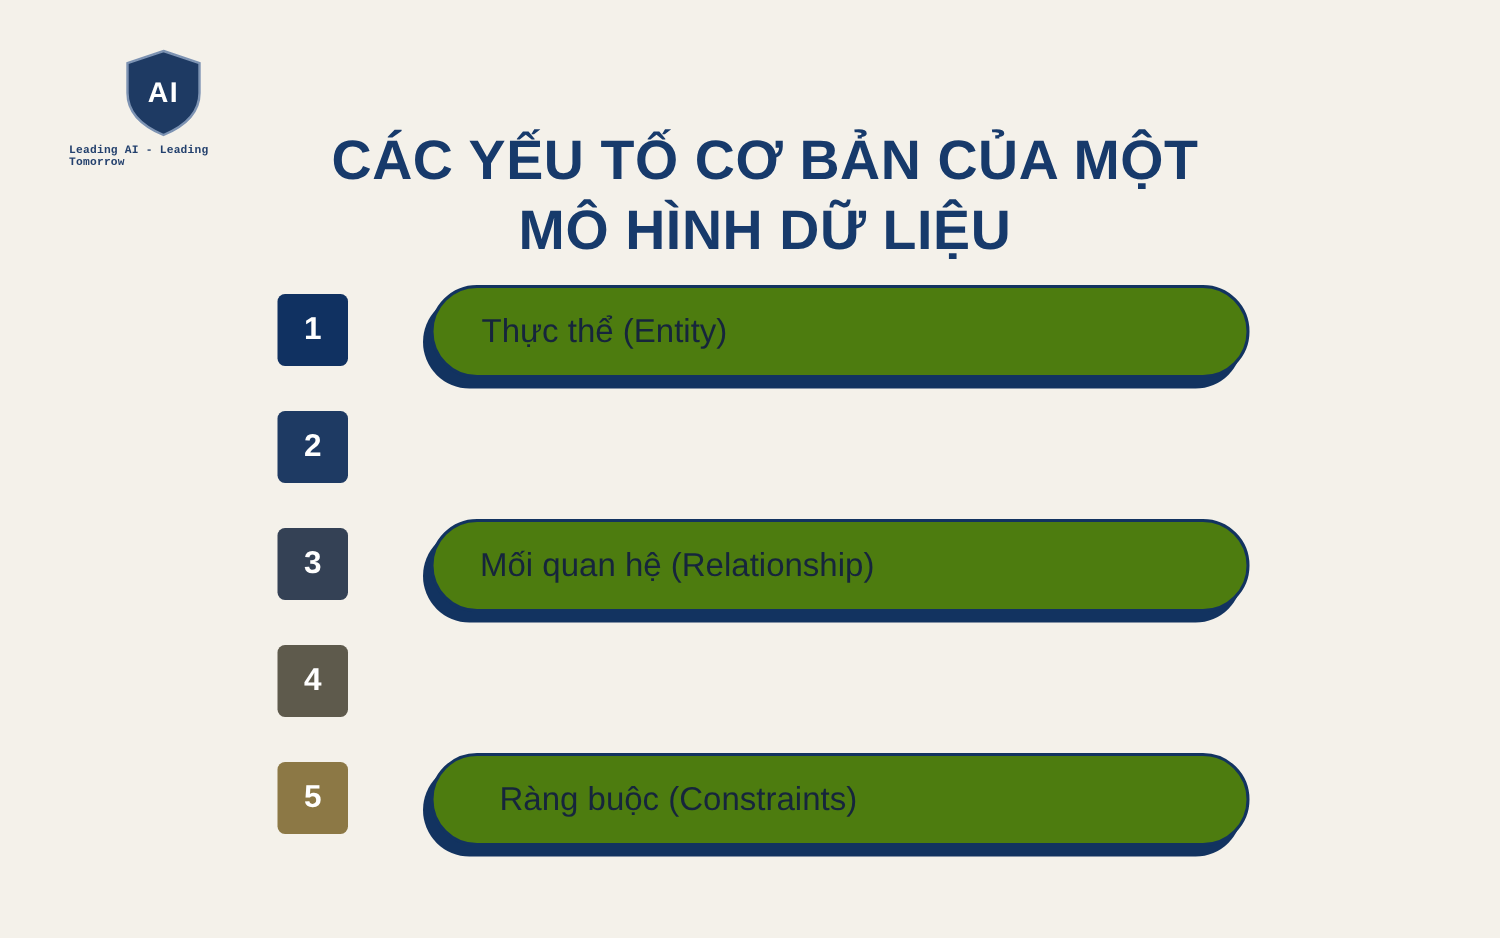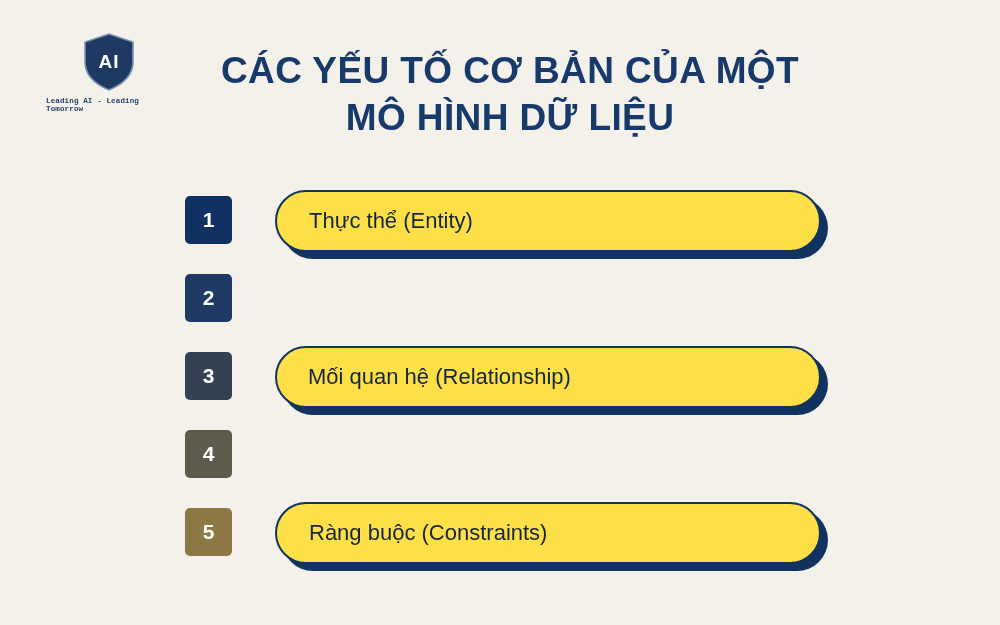--- a/index.html
+++ b/index.html
@@ -101,25 +101,25 @@
     left: 7px;
     top: 7px;
     width: 100%;
     height: 100%;
     background: #123360;
     border-radius: 31px;
     box-sizing: border-box;
   }
   .pill {
     position: absolute;
-    left: 0;
+    left: 12px;
     top: 0;
     width: 100%;
     height: 100%;
-    background: #fde047;
+    background: #4d7c0f;
     border: 2px solid #22c55e;
     border-radius: 31px;
     box-sizing: border-box;
     display: flex;
     align-items: center;
   }
   .pill-label {
     padding-left: 32px;
     font-size: 22px;
     color: #16253c;
@@ -132,21 +132,21 @@
 
 <div class="logo">
   <svg class="logo-shield" viewBox="0 0 56 60">
     <path d="M28 2 L52 10 L52 30 Q52 48 28 58 Q4 48 4 30 L4 10 Z" fill="#1E3A63" stroke="#7d93b3" stroke-width="1.6"></path>
     <path d="M28 6 L48.5 12.8 L48.5 30 Q48.5 45.8 28 54.4 Q7.5 45.8 7.5 30 L7.5 12.8 Z" fill="none" stroke="#486severe" stroke-width="0"></path>
     <text x="28" y="36" text-anchor="middle" fill="#ffffff" font-family="Liberation Sans, sans-serif" font-size="19" font-weight="bold" letter-spacing="1">AI</text>
   </svg>
   <div class="logo-tag">Leading AI - Leading Tomorrow</div>
 </div>
 
-<div class="title" style="color: rgb(23, 58, 107);">
+<div class="title" style="color: rgb(23, 58, 107); margin-top: 36px;">
   <span class="title-line">CÁC YẾU TỐ CƠ BẢN CỦA MỘT</span>
   <span class="title-line">MÔ HÌNH DỮ LIỆU</span>
 </div>
 
 <div class="list">
 
   <div class="row">
     <div class="badge" style="background: rgb(16, 49, 97);">
       <span>1</span>
     </div>
@@ -182,18 +182,18 @@
     </div>
   </div>
 
   <div class="row">
     <div class="badge" style="background: rgb(140, 120, 69);">
       <span>5</span>
     </div>
     <div class="pill-wrap">
       <div class="pill-shadow" style="background: rgb(18, 51, 96);"></div>
       <div class="pill" style="border-color: rgb(18, 51, 96);">
-        <span class="pill-label" style="color: rgb(22, 37, 60);">Ràng buộc (Constraints)</span>
+        <span class="pill-label" style="color: rgb(22, 37, 60); margin-left: 12px;">Ràng buộc (Constraints)</span>
       </div>
     </div>
   </div>
 
 </div>
 
 </body></html>

